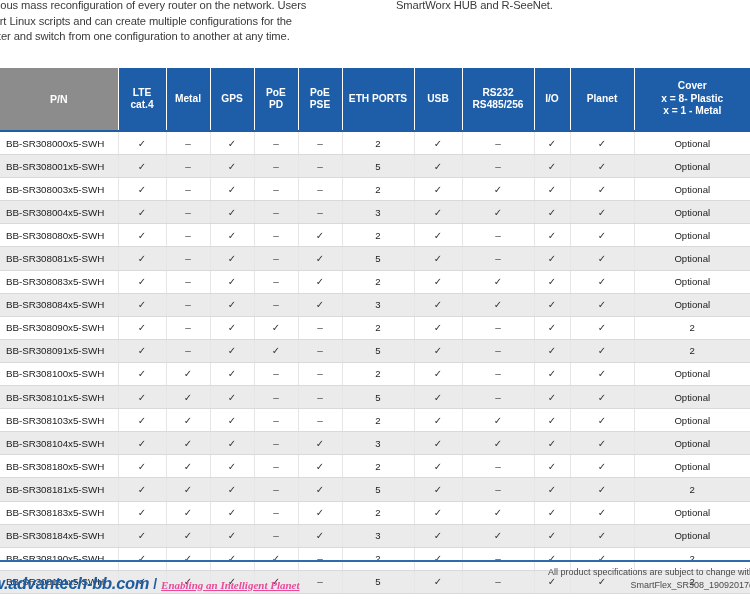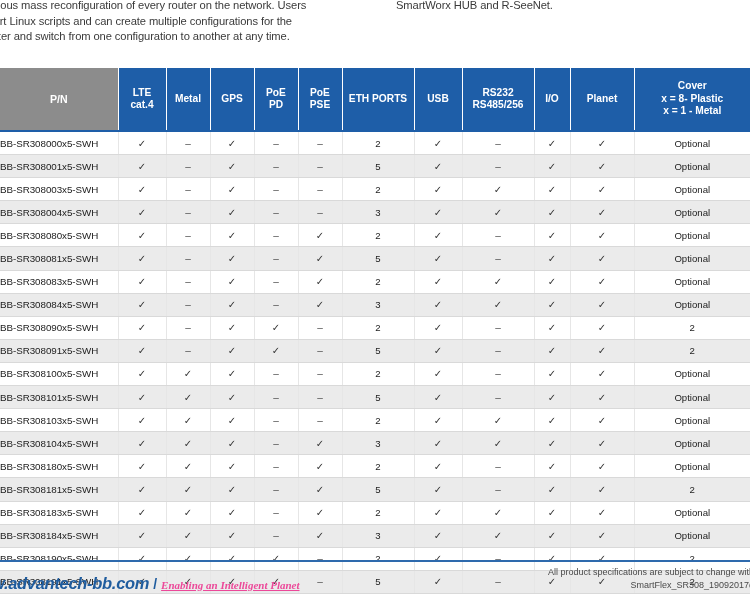--- a/index.html
+++ b/index.html
@@ -82,21 +82,21 @@
     color: #222222;
     text-align: center;
     vertical-align: middle;
     height: 20.1px;
     border-bottom: 1px solid #d9d9d9;
     border-left: 1px solid #e6e6e6;
     white-space: nowrap;
   }
   #spec-table td.pn {
     text-align: left;
-    padding-left: 0;
+    padding-left: 6px;
     font-size: 9.8px;
     border-left: none;
     letter-spacing: -0.05px;
   }
   #spec-table tbody tr.alt td { background: #ebebeb; }
   #spec-table tbody tr:not(.alt) td { background: #ffffff; }
 
   .mark-check { font-size: 10px; color: #333333; }
   .mark-dash  { font-size: 10px; color: #555555; }
 

